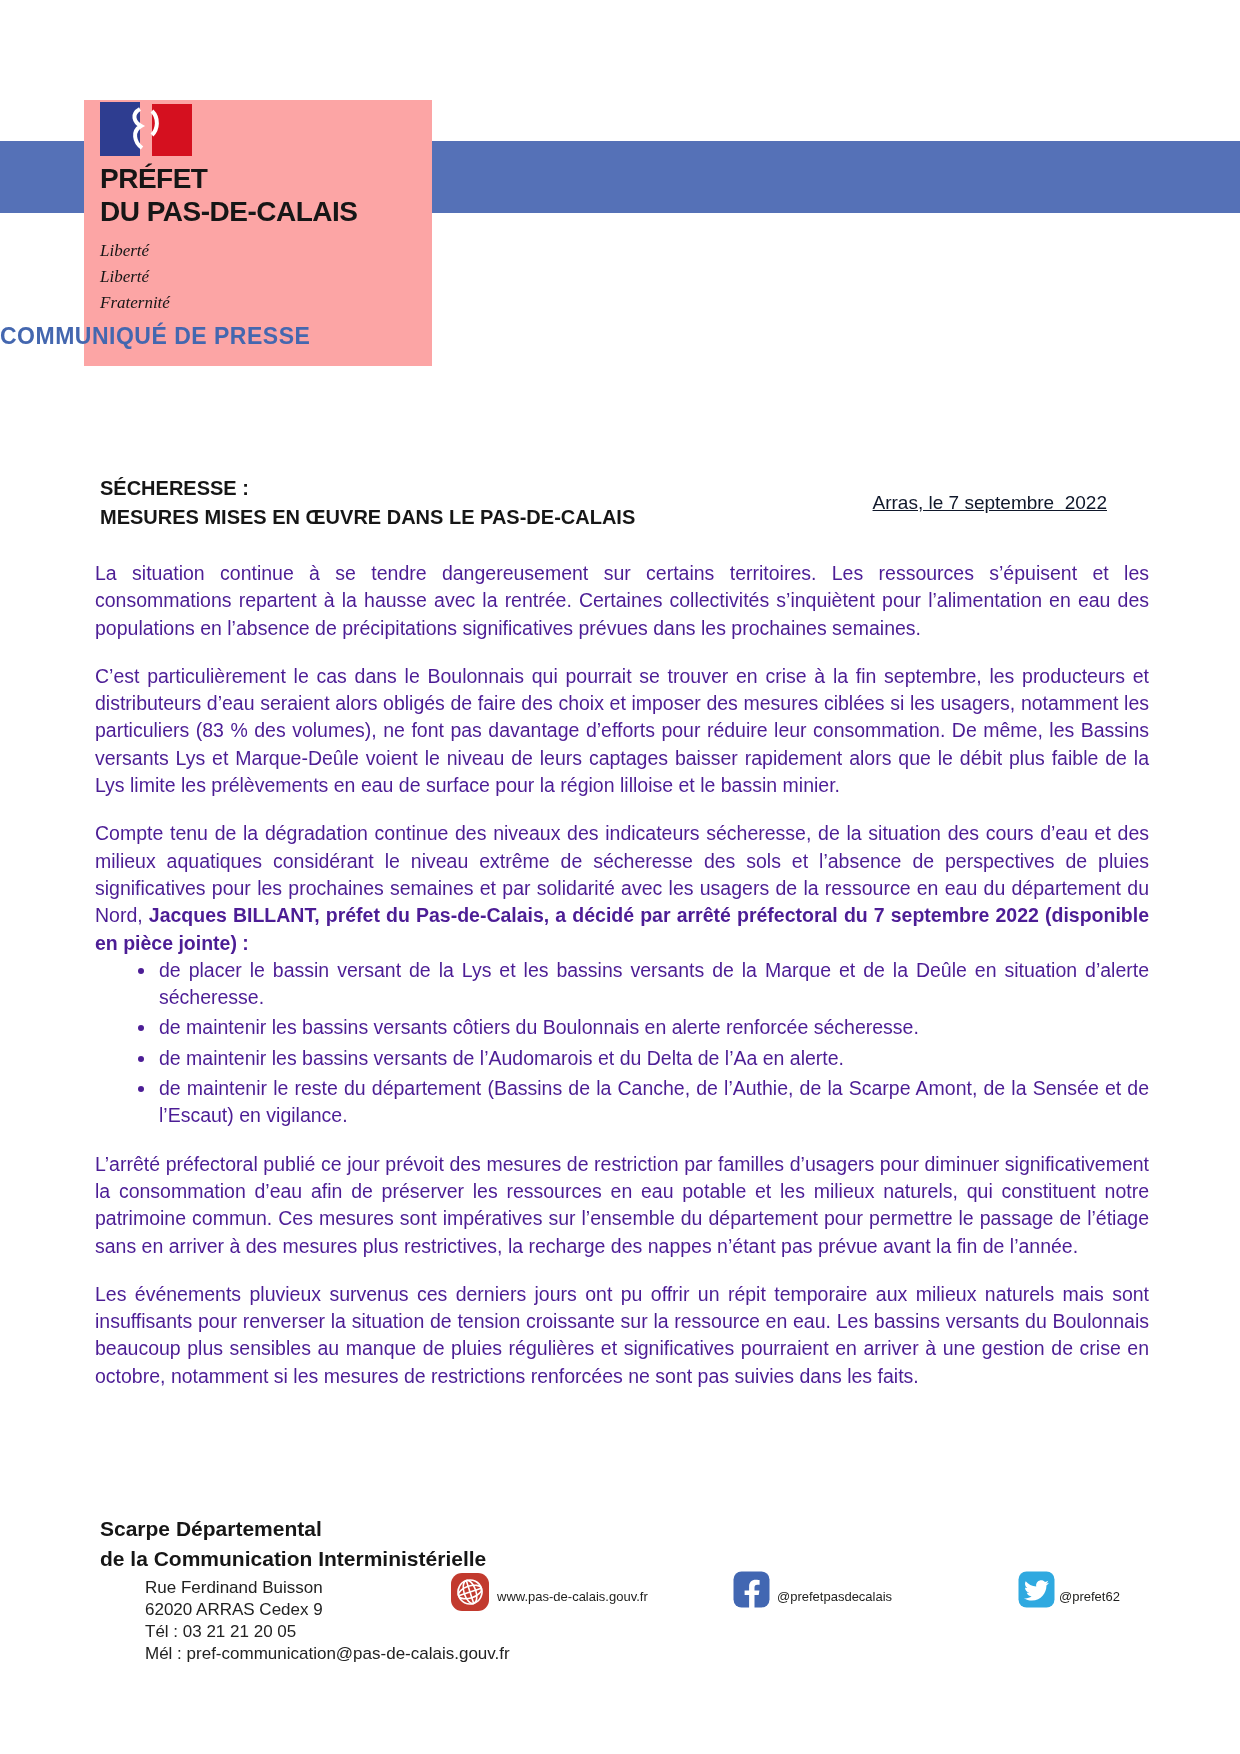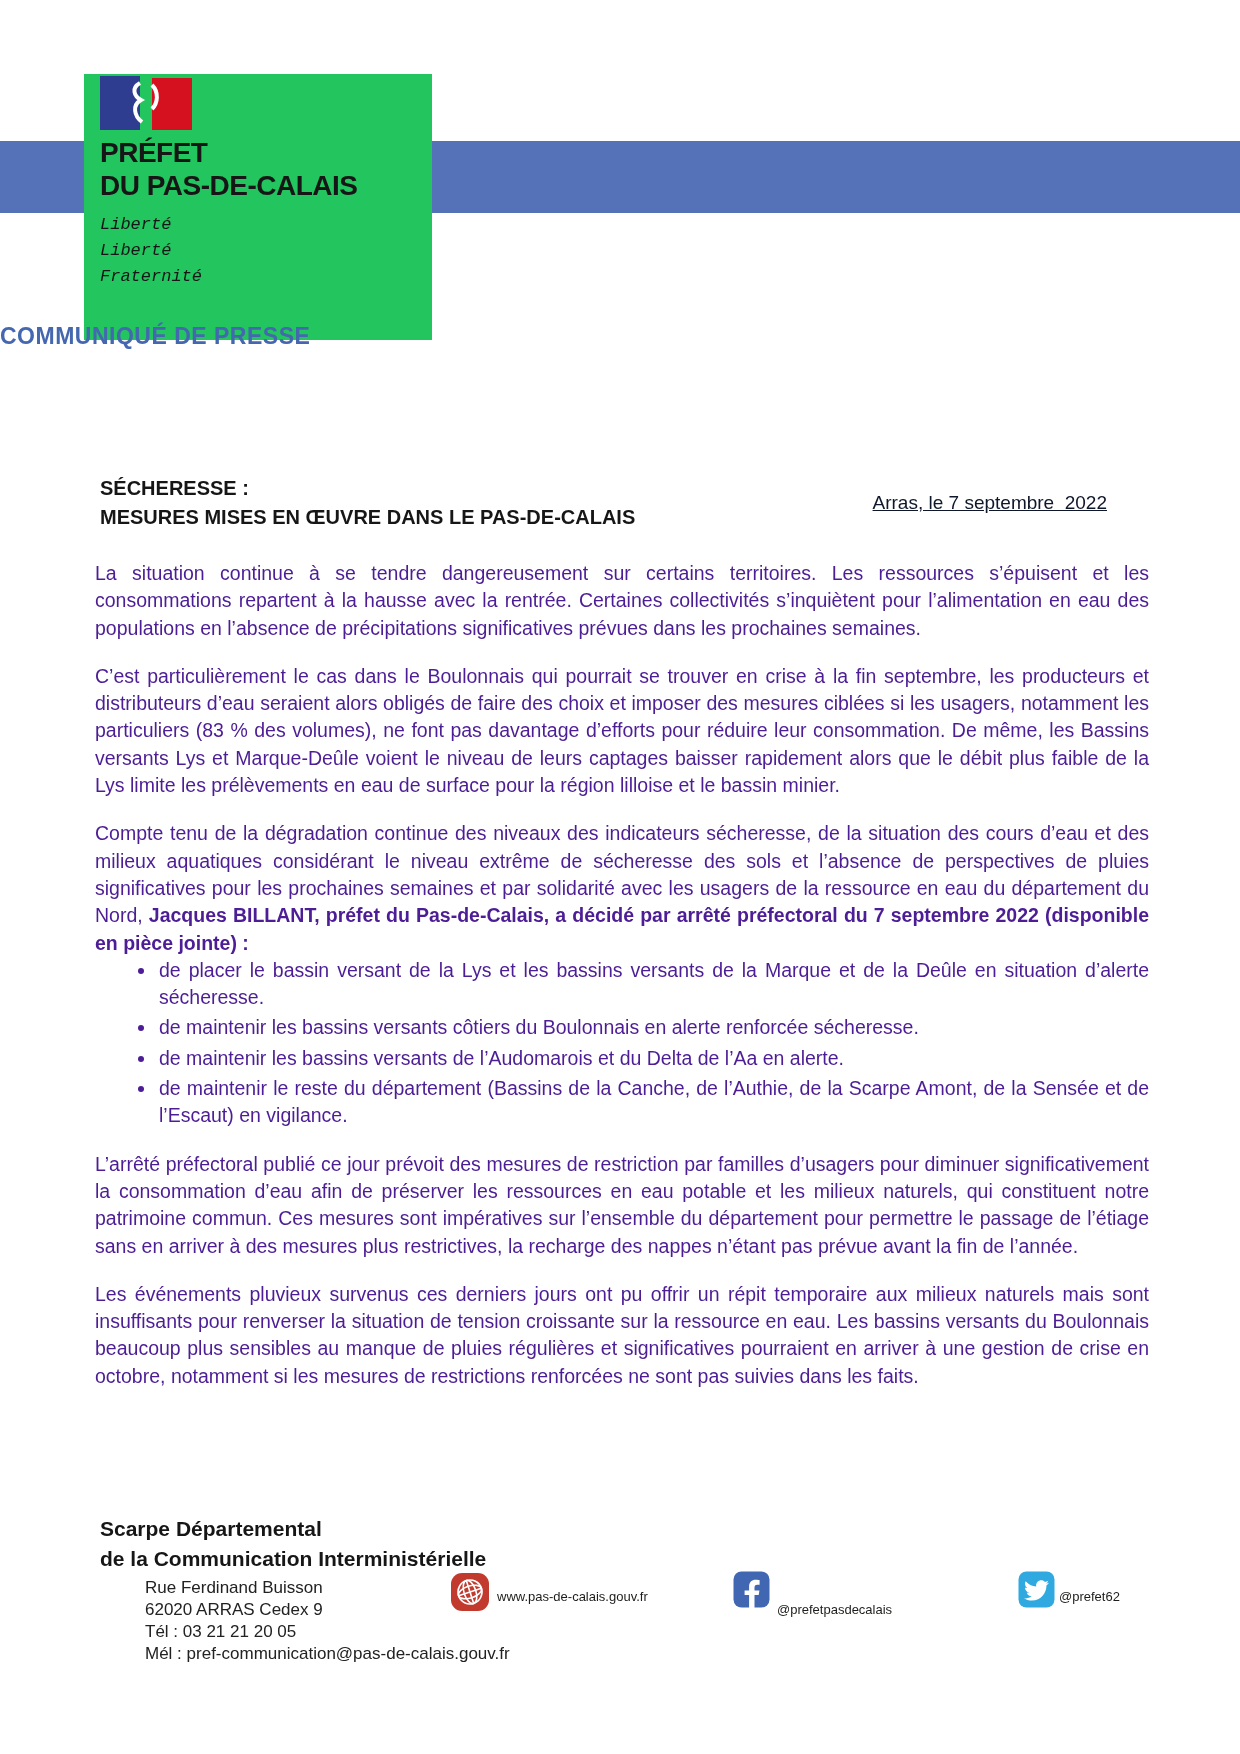--- a/index.html
+++ b/index.html
@@ -2,24 +2,24 @@
 <html lang="fr"><head>
 <meta charset="utf-8">
 <style>
   * { margin:0; padding:0; box-sizing:border-box; }
   html,body { background:#ffffff; }
   body { font-family:"Liberation Sans", sans-serif; color:#1d1d1b; }
   .page { position:relative; width:1240px; height:1754px; background:#ffffff; overflow:hidden; margin:0 auto; }
 
   
   .band { position:absolute; left:0; top:141px; width:1240px; height:72px; background:#5571b7; }
-  .logo-box { position:absolute; left:84px; top:74px; width:348px; height:266px; background:#22c55e; padding:2px 0 0 16px; }
+  .logo-box { position:absolute; left:84px; top:100px; width:348px; height:266px; background:#fca5a5; padding:2px 0 0 16px; }
   .flag { display:block; margin:0 0 6px 0; }
   .agency { font-weight:bold; font-size:28px; line-height:33px; letter-spacing:-0.5px; color:#161616; }
-  .motto { margin-top:10px; font-family:Liberation Mono, monospace; font-style:italic; font-size:17px; line-height:26px; color:#161616; }
+  .motto { margin-top:10px; font-family:Liberation Serif, serif; font-style:italic; font-size:17px; line-height:26px; color:#161616; }
 
   
   .pr-title { position:absolute; top:323px; left:0; width:100%; 
               font-size:23px; font-weight:bold; letter-spacing:0.5px; color:#4467af; }
 
   
   .meta-row { position:absolute; top:474px; left:100px; width:1049px;
               display:flex; justify-content:space-between; align-items:center; }
   .subject { font-weight:bold; font-size:20px; line-height:29px; color:#161616; }
   .dateline { font-size:19px; color:#0f172a; white-space:pre; padding-right:42px;text-decoration:underline; }
@@ -34,21 +34,21 @@
   ul.measures li { margin-bottom:3px; padding-left:2px; }
 
   
   .footer-service { position:absolute; left:100px; top:1514px; font-weight:bold; font-size:21px; line-height:30px; color:#161616; }
   .footer-address { position:absolute; left:100px; top:1577px; font-size:17px; line-height:22px; color:#222;margin-left:45px; }
   .social-icon { position:absolute; }
   .social-label { position:absolute; font-size:13px; color:#1d1d1b;text-align:center; }
   .pos-globe   { left:450px; top:1572px; }
   .pos-www     { left:497px; top:1589px; }
   .pos-fb      { left:733px; top:1571px; }
-  .pos-fbl     { left:777px; top:1589px;margin-top:13px; }
+  .pos-fbl     { left:777px; top:1589px; }
   .pos-tw      { left:1018px; top:1571px; }
   .pos-twl     { left:1059px; top:1589px; }
 </style>
 </head>
 <body>
 
 <div class="page">
 
   <div class="band"></div>
 

